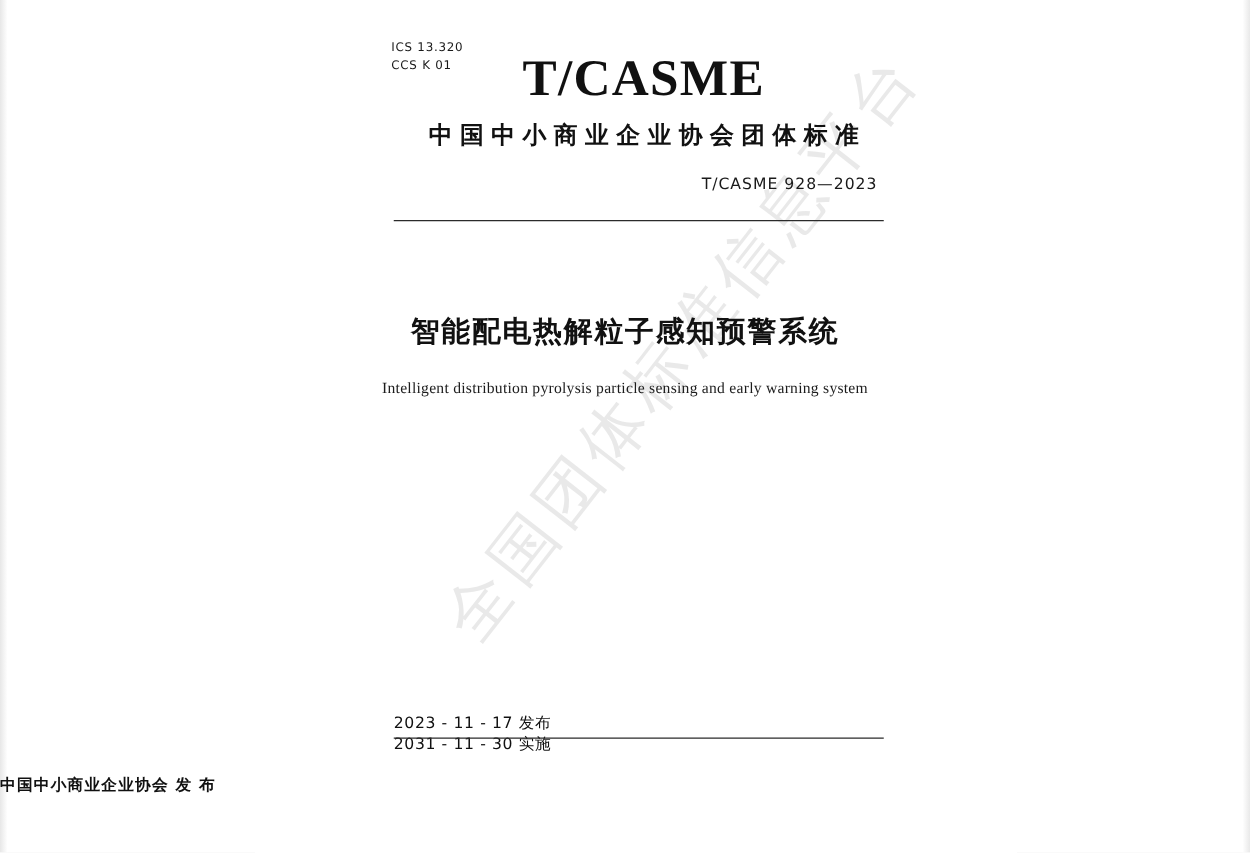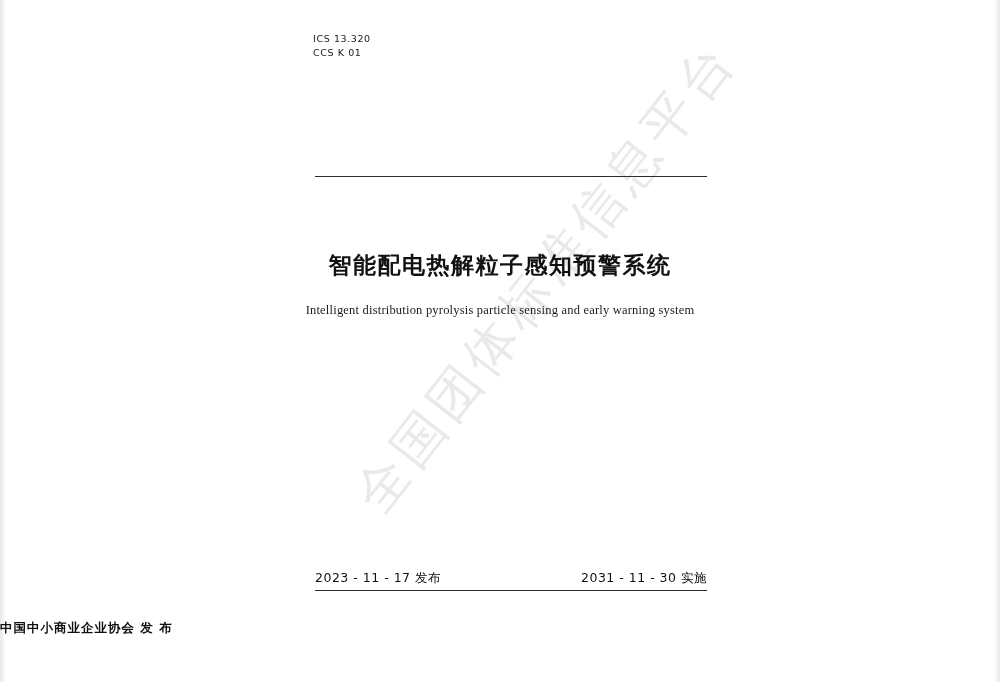--- a/index.html
+++ b/index.html
@@ -163,20 +163,21 @@
     left: 315px;
     width: 392px;
     top: 570px;
     z-index: 3;
     display: flex;
     justify-content: space-between;
     font-family: "DejaVu Sans", sans-serif;
     font-size: 12.5px;
     letter-spacing: 0.5px;
     color: #111;
+    flex-direction: column;
   }
 
   
   .publisher {
     position: absolute;
     left: 0;
     right: 0;
     top: 620px;
     z-index: 3;
     text-align: left;
@@ -194,20 +195,25 @@
 
   <div class="watermark">
     <span>全国团体标准信息平台</span>
   </div>
 
   <div class="codes">
     <div>ICS 13.320</div>
     <div>CCS K 01</div>
   </div>
 
+  <div class="masthead">
+    <div class="std-mark">T/CASME</div>
+    <div class="org-line">中国中小商业企业协会团体标准</div>
+    <div class="std-no">T/CASME 928—2023</div>
+  </div>
 
   <div class="rule-top"></div>
 
   <div class="title-block">
     <div class="title-cn">智能配电热解粒子感知预警系统</div>
     <div class="title-en">Intelligent distribution pyrolysis particle sensing and early warning system</div>
   </div>
 
   <div class="dates">
     <div>2023 - 11 - 17 发布</div>

